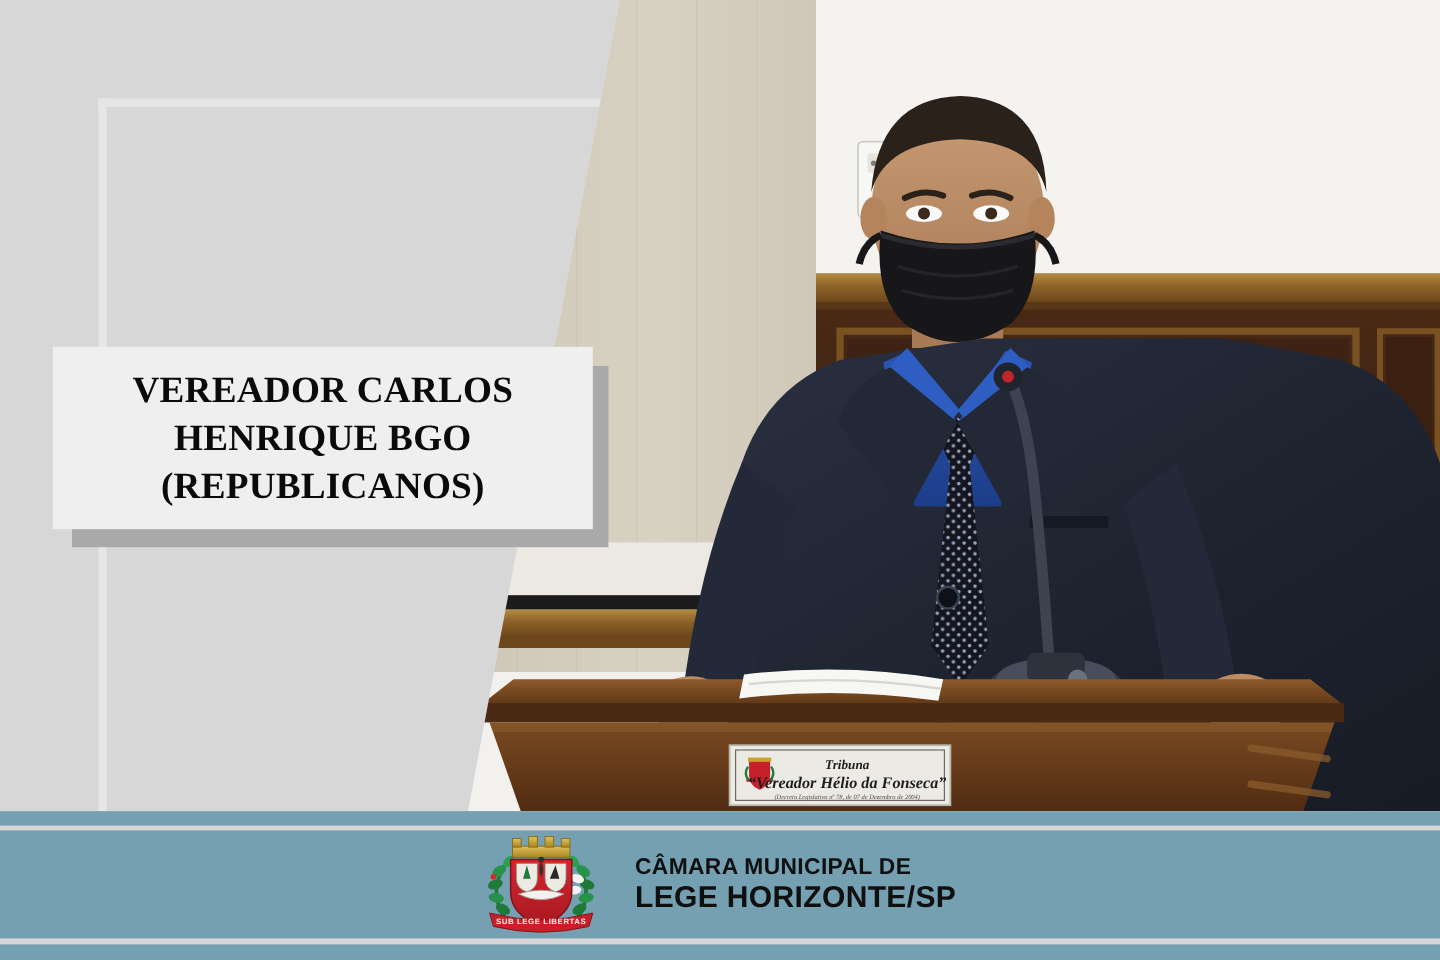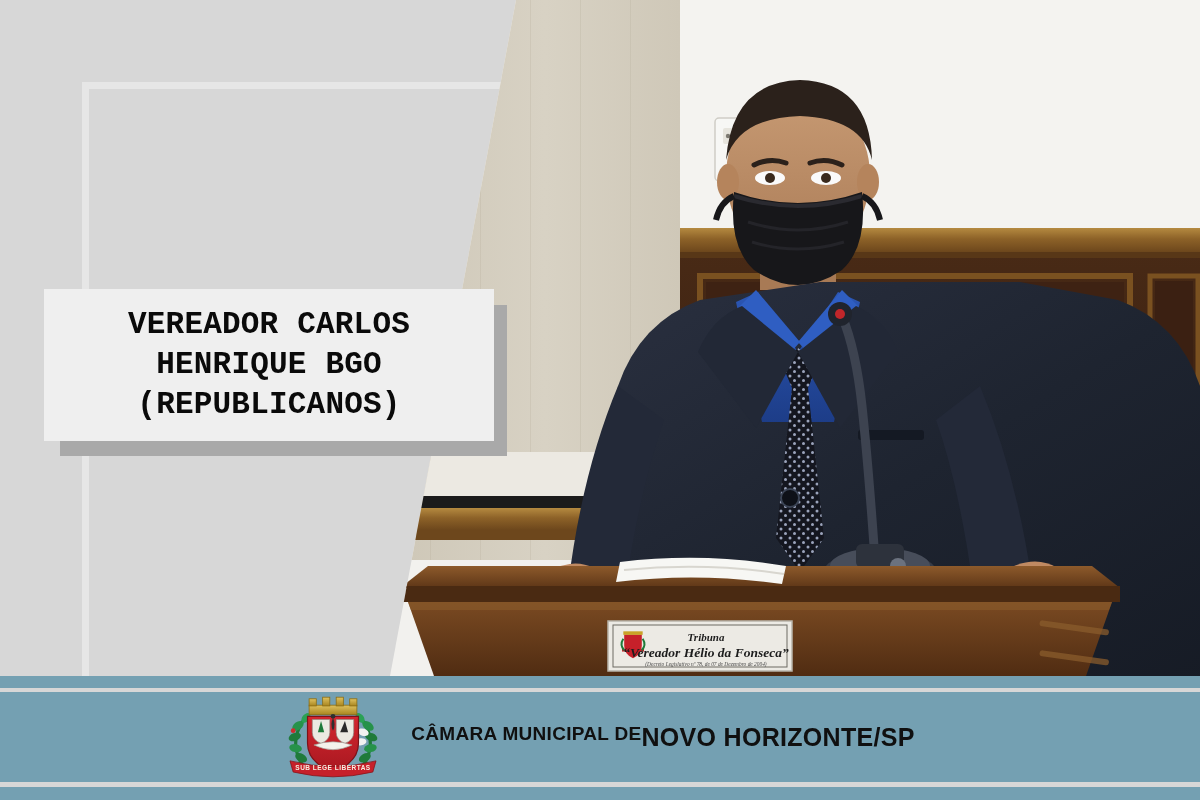--- a/index.html
+++ b/index.html
@@ -28,37 +28,37 @@
 
   
   #title-shadow{position:absolute;left:60px;top:305px;width:447px;height:151px;background:#a9a9a9;}
   #title-box{
     position:absolute;left:44px;top:289px;width:450px;height:152px;
     background:#efefef;display:flex;align-items:center;justify-content:center;
   }
   #title-text{
     font-size:31px;font-weight:bold;color:#0a0a0a;line-height:1.30;
     text-align:center;letter-spacing:.2px;white-space:pre-line;
-    font-family:Liberation Mono, monospace;
+    font-family:Liberation Serif, serif;
     padding:0 14px;
   }
 
   
   .band{position:absolute;left:0;width:1200px;background:#74a0b2;}
   #band-thin-top{top:676px;height:12px;}
   #band-main{top:692px;height:90px;}
   #band-thin-bottom{top:787px;height:13px;}
 
   
   #footer-content{
     position:absolute;left:0;top:692px;width:1200px;height:90px;
     display:flex;align-items:center;justify-content:center;gap:18px;
   }
   #crest{width:96px;height:86px;display:block;}
-  #footer-text{display:flex;flex-direction:row;justify-content:center;color:#101010;margin-left:12px;}
+  #footer-text{display:flex;flex-direction:column;justify-content:center;color:#101010;margin-left:12px;}
   #footer-line1{font-size:19px;font-weight:bold;letter-spacing:.3px;line-height:1.12;}
   #footer-line2{font-size:25px;font-weight:bold;letter-spacing:.3px;line-height:1.12;}
 </style>
 </head>
 <body>
 
 <div id="card">
 
   <div class="frame-line" id="frame-top"></div>
   <div class="frame-line" id="frame-left"></div>
@@ -321,17 +321,17 @@
       </g>
 
       <g>
         <path d="M6 84 q54 14 108 0 l-4 14 q-50 12 -100 0 z" fill="#c6202a" stroke="#8a1218" stroke-width="1"></path>
         <text x="60" y="95" font-family="Liberation Sans, sans-serif" font-size="8.2" font-weight="bold" fill="#f6efe2" text-anchor="middle" letter-spacing="0.6">SUB LEGE LIBERTAS</text>
       </g>
     </svg>
 
     <div id="footer-text">
       <span id="footer-line1">CÂMARA MUNICIPAL DE</span>
-      <span id="footer-line2">NOVO HORIZONTE/SP</span>
+      <span id="footer-line2">LEGE HORIZONTE/SP</span>
     </div>
   </div>
 
 </div>
 
 </body></html>

